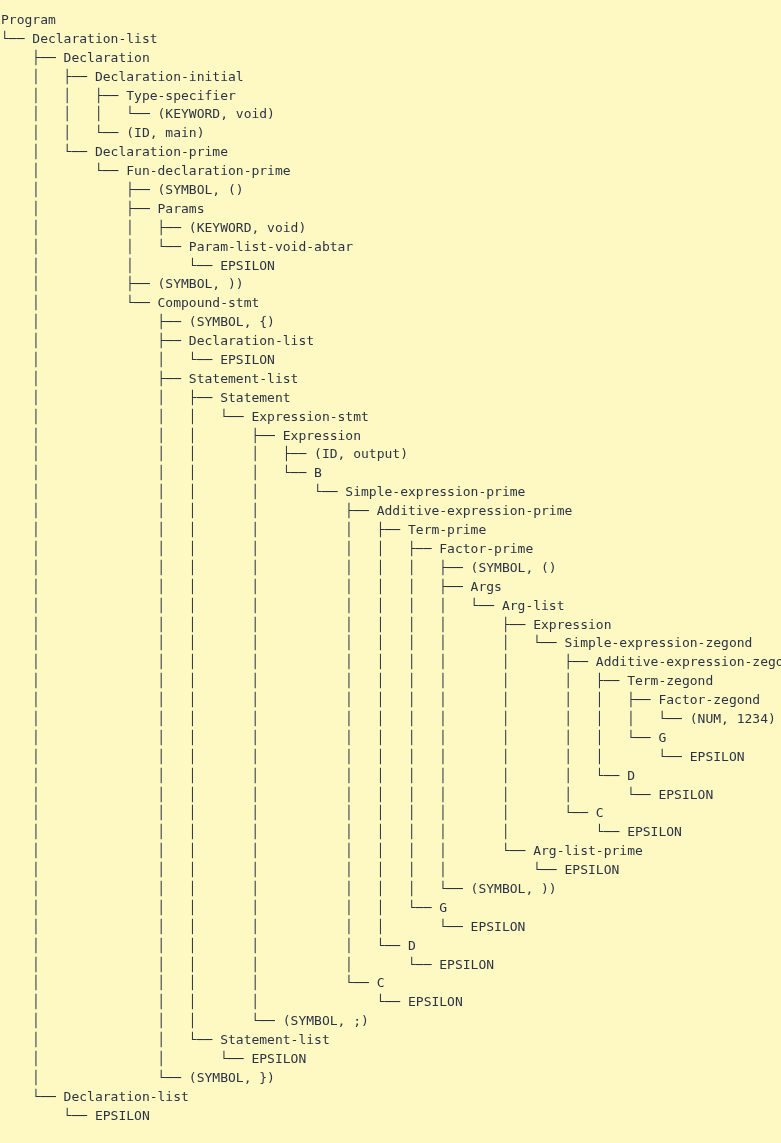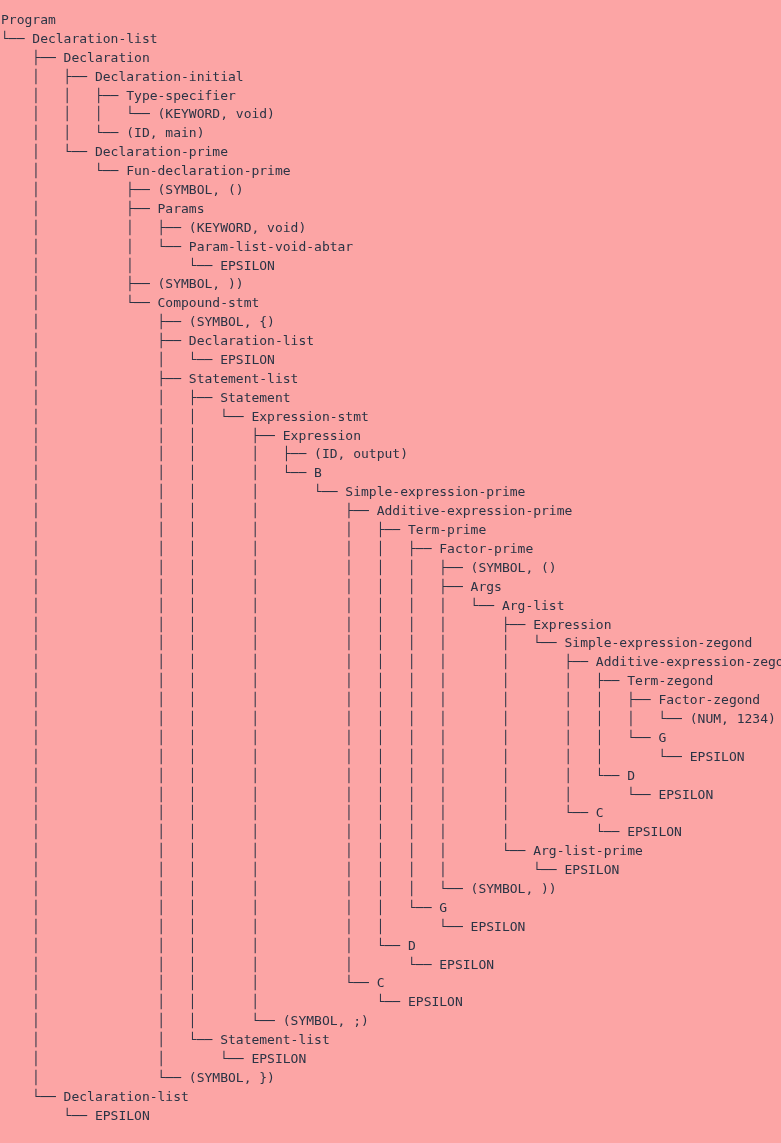--- a/index.html
+++ b/index.html
@@ -11,21 +11,21 @@
   body {
     width: 781px;
     height: 1143px;
     overflow: hidden;
     font-family: "DejaVu Sans Mono", "Liberation Mono", monospace;
   }
   #tree-root {
     position: relative;
     width: 781px;
     height: 1143px;
-    background: #fca5a5;
+    background: #fef9c3;
     padding: 0;
     box-sizing: border-box;
   }
   pre.tree {
     margin: 0;
     padding: 11px 0 0 1px;
     font-family: "DejaVu Sans Mono", "Liberation Mono", monospace;
     font-size: 13px;
     line-height: 18.9px;
     color: #2b3445;

